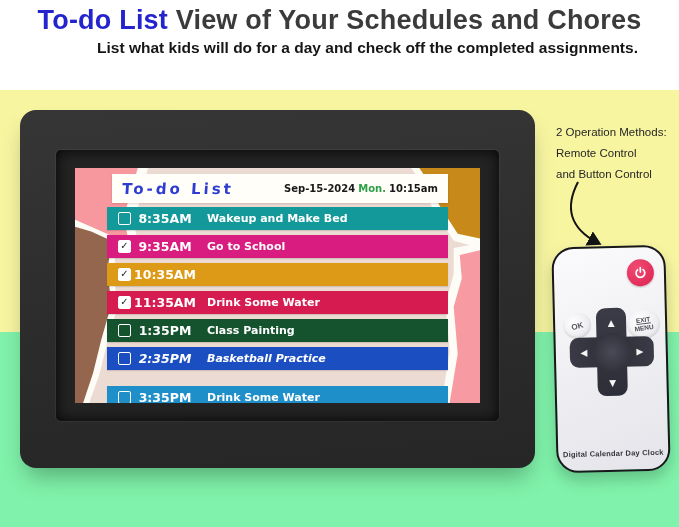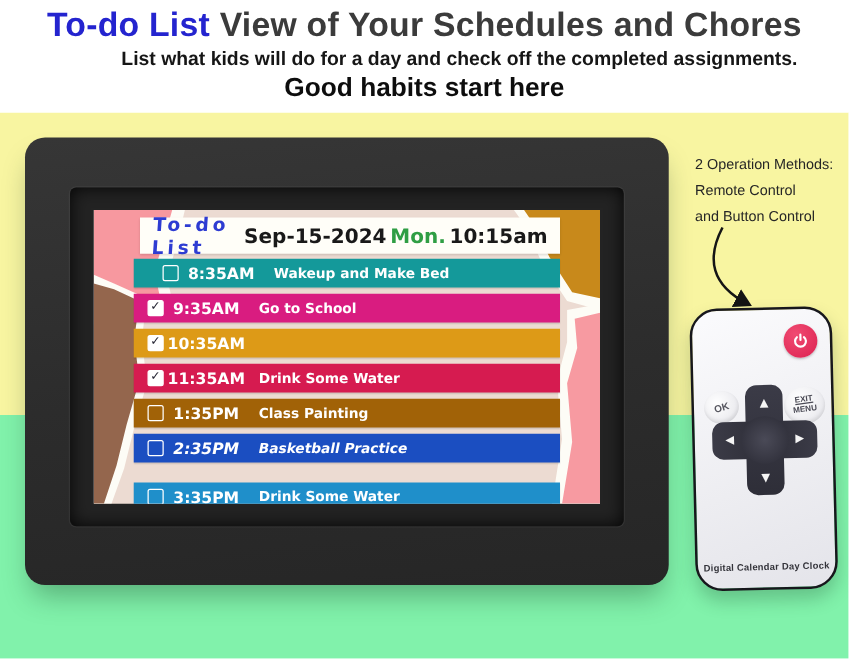--- a/index.html
+++ b/index.html
@@ -36,21 +36,21 @@
   .gold      {background:#c8891b;clip-path:polygon(85% 0%,100% 0%,100% 30%,94.5% 28%,90% 16%,87% 5%);}
   .salmon-back{clip-path:polygon(93.5% 34%,100% 32%,100% 100%,90.5% 100%,92.5% 78%,91.5% 58%,93.5% 45%);}
   .salmon    {background:#f79aa1;clip-path:polygon(95% 37%,100% 35%,100% 100%,92.5% 100%,94.5% 79%,93.5% 59%,95.5% 47%);}
 
   
   .screen-header{position:absolute;left:37px;top:6px;width:336px;height:29px;background:#fffef8;
                  display:flex;align-items:center;justify-content:space-between;padding:0 10px;box-sizing:border-box;
                  box-shadow:0 1px 2px rgba(0,0,0,.15);}
   .list-title{font-family:"DejaVu Sans",sans-serif;font-weight:700;font-size:15px;color:#2e3cd2;
               letter-spacing:3px;transform:skewX(-4deg);}
-  .datetime{font-family:"DejaVu Sans",sans-serif;font-weight:700;font-size:16px;color:#191919;white-space:nowrap;}
+  .datetime{font-family:"DejaVu Sans",sans-serif;font-weight:700;font-size:10px;color:#191919;white-space:nowrap;}
   .datetime .weekday{color:#2f9e44;margin:0 3px;}
 
   
   .rows{position:absolute;left:32px;top:39px;width:341px;}
   .row{display:flex;align-items:center;height:23px;margin-bottom:5px;color:#fff;
        font-family:"DejaVu Sans",sans-serif;font-weight:700;box-shadow:0 1px 1px rgba(0,0,0,.12);}
   .cb{width:11px;height:11px;margin-left:11px;border:1.6px solid #fff;border-radius:2px;flex:0 0 auto;
       font-size:10px;line-height:10px;text-align:center;color:#1d1d2b;}
   .cb.checked{background:#fff;}
   .row .time{width:68px;text-align:center;font-size:12.5px;flex:0 0 auto;}
@@ -97,61 +97,60 @@
 <body>
 
 <div class="page">
 
   <div class="bg-yellow"></div>
   <div class="bg-green"></div>
 
   <header class="hero">
     <h1 class="hero-title"><span class="accent">To-do List</span><span> View of Your Schedules and Chores</span></h1>
     <p class="hero-sub">List what kids will do for a day and check off the completed assignments.</p>
-    <p class="hero-tag">Good habits start here</p>
   </header>
 
   <div class="frame">
     <div class="bezel"></div>
     <div class="screen">
       <div class="patch paper pink-back"></div>
       <div class="patch pink"></div>
       <div class="patch paper brown-back"></div>
       <div class="patch brown"></div>
       <div class="patch paper gold-back"></div>
       <div class="patch gold"></div>
       <div class="patch paper salmon-back"></div>
       <div class="patch salmon"></div>
 
       <div class="screen-header">
         <span class="list-title">To-do List</span>
         <span class="datetime"><span>Sep-15-2024</span><span class="weekday">Mon.</span><span>10:15am</span></span>
       </div>
 
       <div class="rows">
-          <div class="row" style="background: rgb(20, 153, 154); padding-left: 12px;">
+          <div class="row" style="background: rgb(20, 153, 154);">
             <div class="cb"></div>
             <span class="time">8:35AM</span>
             <span class="task">Wakeup and Make Bed</span>
           </div>
           <div class="row" style="background: rgb(217, 28, 128);">
             <div class="cb checked">✓</div>
             <span class="time">9:35AM</span>
             <span class="task">Go to School</span>
           </div>
           <div class="row" style="background: rgb(221, 154, 23);">
             <div class="cb checked">✓</div>
             <span class="time">10:35AM</span>
           </div>
           <div class="row" style="background: rgb(214, 27, 80);">
             <div class="cb checked">✓</div>
             <span class="time">11:35AM</span>
             <span class="task">Drink Some Water</span>
           </div>
-          <div class="row" style="background: #a16207;">
+          <div class="row" style="background: #14532d;">
             <div class="cb"></div>
             <span class="time">1:35PM</span>
             <span class="task">Class Painting</span>
           </div>
           <div class="row" style="background: rgb(27, 78, 193); font-style: italic;">
             <div class="cb"></div>
             <span class="time">2:35PM</span>
             <span class="task">Basketball Practice</span>
           </div>
           <div class="row" style="background: rgb(31, 143, 202); margin-top: 16px;">

